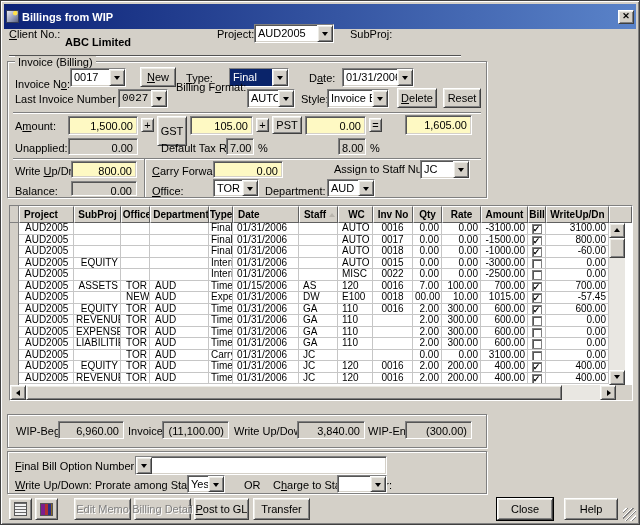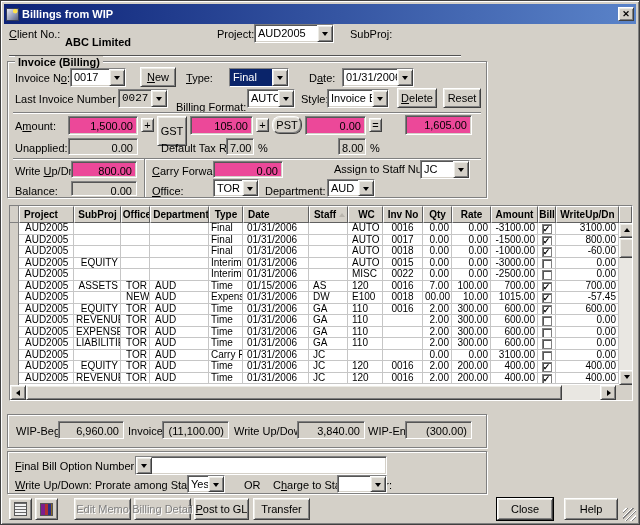--- a/index.html
+++ b/index.html
@@ -5,34 +5,34 @@
   html,body{margin:0;padding:0;background:#808080;font-family:"Liberation Sans",sans-serif;}
   *{box-sizing:border-box;}
   #win{position:relative;width:640px;height:525px;background:#d4d0c8;
        border:1px solid #404040;box-shadow:inset 1px 1px 0 #ffffff, inset -1px -1px 0 #808080;
        overflow:hidden;font-size:11px;color:#000;}
   .lbl{position:absolute;font-size:11px;white-space:nowrap;}
   .bold{font-weight:bold;}
   u{text-decoration:underline;}
 
   
-  #titlebar{position:absolute;left:3px;top:3px;right:3px;height:20px;
+  #titlebar{position:absolute;left:3px;top:3px;right:3px;height:25px;
     background:linear-gradient(to right,#0c2277,#5a83c9);
     display:flex;align-items:center;padding:0 2px;}
   #titlebar .ttext{color:#fff;font-weight:bold;font-size:11px;margin-left:3px;flex:1;white-space:nowrap;}
   .appicon{width:13px;height:13px;background:
       radial-gradient(circle at 75% 20%, #ffe24a 0 2px, transparent 2.5px),
       linear-gradient(135deg,#e8e8f2 0%,#9aa2bc 55%,#5a6280 100%);
       border:1px solid #343c58;}
   .tbtn{width:16px;height:14px;background:#d4d0c8;border:1px solid;border-color:#fff #404040 #404040 #fff;
         box-shadow:inset 1px 1px 0 #ecebe5, inset -1px -1px 0 #808080;
         display:flex;align-items:center;justify-content:center;font-size:9px;font-weight:bold;line-height:1;}
 
   
-  .sunken{background:#ec4899;border:1px solid;border-color:#808080 #fff #fff #808080;
+  .sunken{background:#fef9c3;border:1px solid;border-color:#808080 #fff #fff #808080;
           box-shadow:inset 1px 1px 0 #565656, inset -1px -1px 0 #d4d0c8;}
   .field{position:absolute;height:19px;font-size:11px;padding:3px 4px 0 3px;text-align:right;white-space:nowrap;overflow:hidden;}
   .field.gray{background:#d4d0c8;}
   .btn95{position:absolute;background:#d4d0c8;border:1px solid;border-color:#fff #404040 #404040 #fff;
          box-shadow:inset 1px 1px 0 #ecebe5, inset -1px -1px 0 #808080;
          font-size:11px;display:flex;align-items:center;justify-content:center;white-space:nowrap;}
   .btn95.default{box-shadow:0 0 0 1px #000, inset 1px 1px 0 #ecebe5, inset -1px -1px 0 #808080;}
   .btn95.disabled{color:#808080;text-shadow:1px 1px 0 #fff;}
   .combo{position:absolute;height:19px;display:flex;background:#fff;border:1px solid;
          border-color:#808080 #fff #fff #808080;box-shadow:inset 1px 1px 0 #565656, inset -1px -1px 0 #d4d0c8;}
@@ -65,21 +65,21 @@
   .gh.left{justify-content:flex-start;padding-left:4px;}
   .gbodywrap{display:flex;flex:1;overflow:hidden;}
   #gbody{flex:none;display:flex;flex-direction:column;}
   .grow{display:flex;height:11.5px;flex:none;}
   .gc{flex:none;font-size:10px;line-height:10.5px;border-right:1px solid #c6c6c6;border-bottom:1px solid #c6c6c6;
       white-space:nowrap;overflow:hidden;padding:0 2px;background:#fff;}
   .c0{width:55px;padding-left:6px;}
   .c1{width:47px;text-align:right;}
   .c2{width:29px;padding-left:5px;}
   .c3{width:59px;padding-left:5px;}
-  .c4{width:34px;}
+  .c4{width:24px;}
   .c5{width:66px;padding-left:4px;}
   .c6{width:39px;padding-left:4px;}
   .c7{width:35px;padding-left:4px;}
   .c8{width:40px;text-align:center;}
   .c9{width:29px;text-align:right;}
   .c10{width:39px;text-align:right;}
   .c11{width:47px;text-align:right;}
   .c12{width:18px;text-align:center;padding:0;}
   .c13{width:63px;text-align:right;}
   .gh.c0,.gh.c1,.gh.c2,.gh.c3,.gh.c5{text-align:left;}
@@ -130,23 +130,23 @@
     <span class="val">AUD2005</span>
     <span class="cbtn">
         <i class="tri-dn"></i>
       </span>
   </div>
   <span class="lbl" style="left:349px;top:27px;">SubProj:</span>
   <span class="lbl bold" style="left:64px;top:35px;">ABC Limited</span>
   <div class="sepline" style="left:8px;top:54px;width:452px;"></div>
 
   <div class="etchbox" style="left:6px;top:60px;width:480px;height:137px;"></div>
-  <span class="fieldset-label" style="left:14px;top:55px;font-weight:bold;">Invoice (Billing)</span>
-
-  <span class="lbl" style="left:14px;top:71px;text-align:center;">Invoice N<u>o</u>:</span>
+  <span class="fieldset-label" style="left:14px;top:55px;">Invoice (Billing)</span>
+
+  <span class="lbl" style="left:14px;top:77px;text-align:center;">Invoice N<u>o</u>:</span>
   <div class="combo" style="left:69px;top:67px;width:56px;">
     <span class="val">0017</span>
     <span class="cbtn">
         <i class="tri-dn"></i>
       </span>
   </div>
   <div class="btn95" style="left:139px;top:66px;width:36px;height:20px;">
       <span><u>N</u>ew</span>
     </div>
   <span class="lbl" style="left:185px;top:71px;"><u>T</u>ype:</span>
@@ -164,21 +164,21 @@
       </span>
   </div>
 
   <span class="lbl" style="left:14px;top:92px;">Last Invoice Number Used:</span>
   <div class="combo gray" style="left:117px;top:88px;width:50px;">
     <span class="val">0027</span>
     <span class="cbtn">
         <i class="tri-dn"></i>
       </span>
   </div>
-  <span class="lbl" style="left:175px;top:100px;">Billing F<u>o</u>rmat:</span>
+  <span class="lbl" style="left:175px;top:80px;">Billing F<u>o</u>rmat:</span>
   <div class="combo" style="left:246px;top:88px;width:48px;">
     <span class="val">AUTO</span>
     <span class="cbtn">
         <i class="tri-dn"></i>
       </span>
   </div>
   <span class="lbl" style="left:300px;top:92px;">Style:</span>
   <div class="combo" style="left:326px;top:88px;width:62px;">
     <span class="val">Invoice B</span>
     <span class="cbtn">
@@ -193,21 +193,21 @@
     </div>
 
   <div class="innersep" style="left:12px;top:111px;width:468px;"></div>
 
   <span class="lbl" style="left:14px;top:119px;">A<u>m</u>ount:</span>
   <div class="field sunken" style="left:67px;top:115px;width:70px;">1,500.00</div>
   <div class="btn95" style="left:140px;top:117px;width:13px;height:14px;">+</div>
   <div class="btn95" style="left:156px;top:115px;width:30px;height:30px;">GST</div>
   <div class="field sunken" style="left:189px;top:115px;width:63px;">105.00</div>
   <div class="btn95" style="left:255px;top:117px;width:13px;height:14px;">+</div>
-  <div class="btn95" style="left:271px;top:115px;width:30px;height:18px;border-radius:8px;">PST</div>
+  <div class="btn95" style="left:271px;top:115px;width:30px;height:18px;">PST</div>
   <div class="field sunken" style="left:304px;top:115px;width:61px;">0.00</div>
   <div class="btn95" style="left:368px;top:117px;width:13px;height:14px;">=</div>
   <div class="field sunken" style="left:404px;top:114px;width:67px;height:20px;">1,605.00</div>
 
   <span class="lbl" style="left:14px;top:141px;">Unapplied:</span>
   <div class="field sunken gray" style="left:67px;top:137px;width:70px;height:17px;">0.00</div>
   <span class="lbl" style="left:160px;top:141px;">Default Tax Rate:</span>
   <div class="field sunken gray" style="left:225px;top:137px;width:28px;height:17px;">7.00</div>
   <span class="lbl" style="left:257px;top:141px;">%</span>
   <div class="field sunken gray" style="left:337px;top:137px;width:28px;height:17px;">8.00</div>

